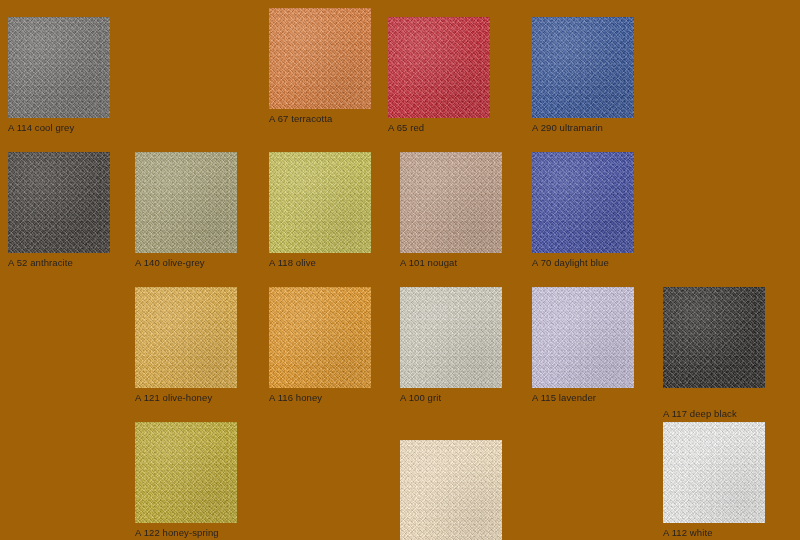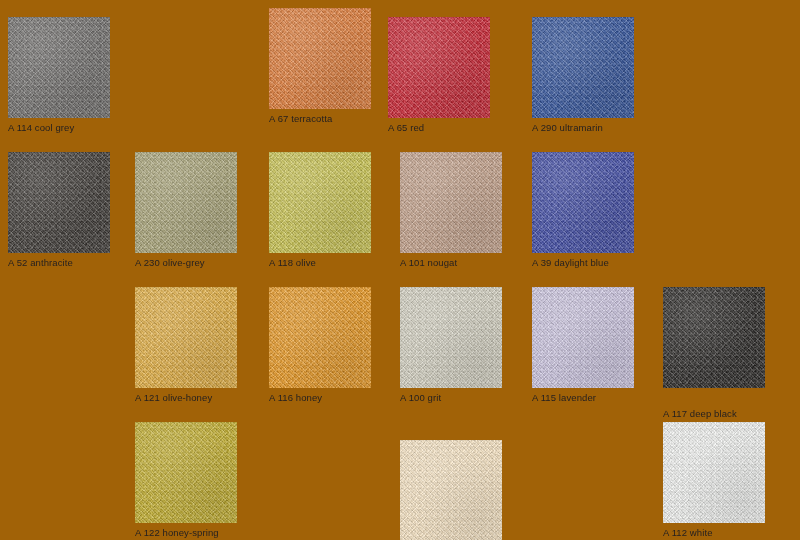--- a/index.html
+++ b/index.html
@@ -99,42 +99,42 @@
         <div class="grain"></div>
         <div class="sheen"></div>
       </div>
       <div class="swatch-label" style="color: rgb(35, 31, 32);">A 52 anthracite</div>
     </div>
     <div class="swatch-cell" style="left: 135px; top: 152px;">
       <div class="swatch-chip" style="background-color: rgb(169, 164, 119); width: 102px;">
         <div class="grain"></div>
         <div class="sheen"></div>
       </div>
-      <div class="swatch-label" style="color: rgb(35, 31, 32);">A 230 olive-grey</div>
+      <div class="swatch-label" style="color: rgb(35, 31, 32);">A 140 olive-grey</div>
     </div>
     <div class="swatch-cell" style="left: 269px; top: 152px;">
       <div class="swatch-chip" style="background-color: rgb(202, 196, 79); width: 102px;">
         <div class="grain"></div>
         <div class="sheen"></div>
       </div>
       <div class="swatch-label" style="color: rgb(35, 31, 32);">A 118 olive</div>
     </div>
     <div class="swatch-cell" style="left: 400px; top: 152px;">
       <div class="swatch-chip" style="background-color: rgb(196, 161, 138); width: 102px;">
         <div class="grain"></div>
         <div class="sheen"></div>
       </div>
       <div class="swatch-label" style="color: rgb(35, 31, 32);">A 101 nougat</div>
     </div>
     <div class="swatch-cell" style="left: 532px; top: 152px;">
       <div class="swatch-chip" style="background-color: rgb(60, 72, 164); width: 102px;">
         <div class="grain"></div>
         <div class="sheen"></div>
       </div>
-      <div class="swatch-label" style="color: rgb(35, 31, 32);">A 39 daylight blue</div>
+      <div class="swatch-label" style="color: rgb(35, 31, 32);">A 70 daylight blue</div>
     </div>
     <div class="swatch-cell" style="left: 135px; top: 287px;">
       <div class="swatch-chip" style="background-color: rgb(227, 174, 63); width: 102px;">
         <div class="grain"></div>
         <div class="sheen"></div>
       </div>
       <div class="swatch-label" style="color: rgb(35, 31, 32);">A 121 olive-honey</div>
     </div>
     <div class="swatch-cell" style="left: 269px; top: 287px;">
       <div class="swatch-chip" style="background-color: rgb(233, 151, 31); width: 102px;">

